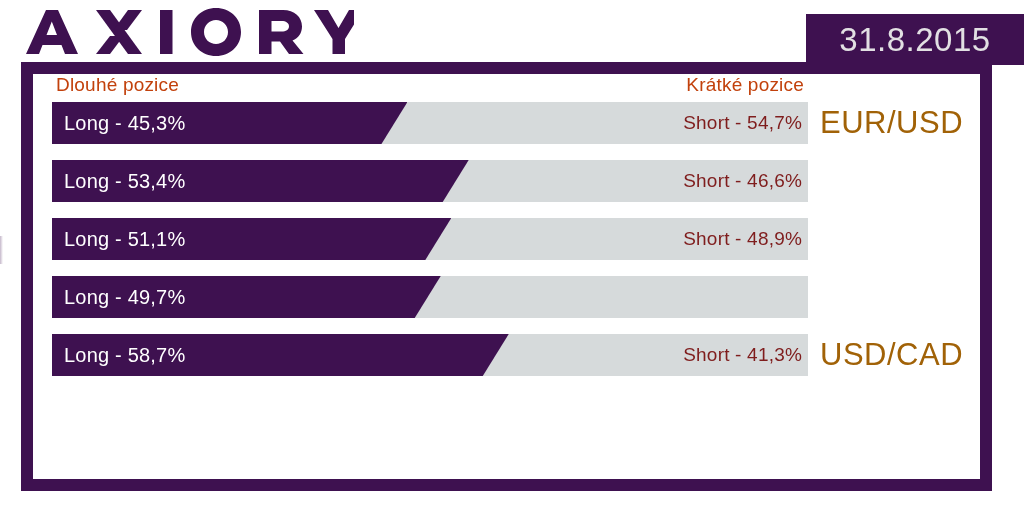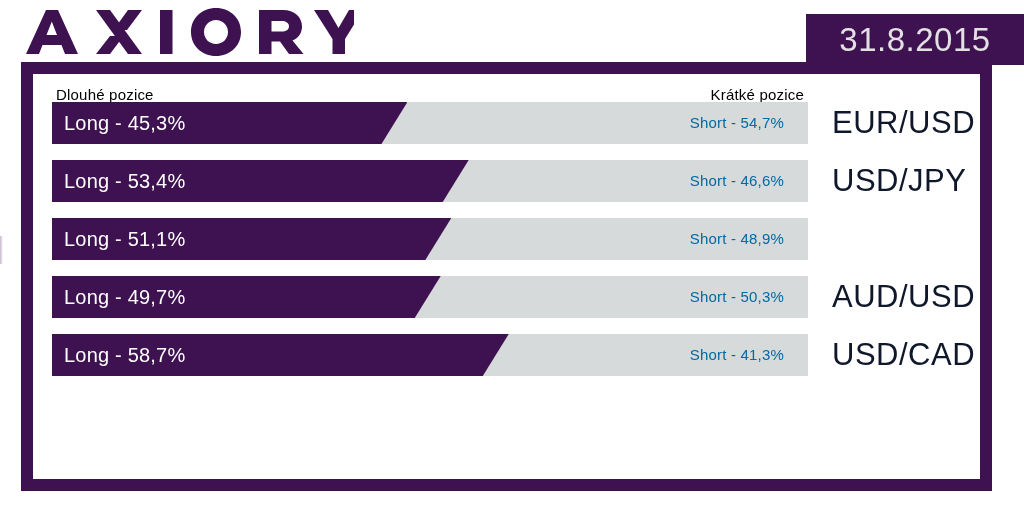--- a/index.html
+++ b/index.html
@@ -92,23 +92,23 @@
     height: 412px;
   }
 
   #col-heads {
     position: relative;
     width: 756px;
     height: 28px;
   }
   .col-head {
     position: absolute;
-    top: 12px;
-    font-size: 15px;
-    color: #000000;
+    top: 0;
+    font-size: 19px;
+    color: #c2410c;
     letter-spacing: 0.2px;
   }
   .col-head.left  { left: 4px; }
   .col-head.right { right: 4px; text-align: right; }
 
   
   .row {
     position: relative;
     height: 42px;
     margin-bottom: 16px;
@@ -140,41 +140,40 @@
     height: 42px;
     line-height: 42px;
     color: #ffffff;
     font-size: 20px;
     letter-spacing: 0.2px;
     white-space: nowrap;
   }
 
   .short-label {
     position: absolute;
-    right: 24px;
+    right: 6px;
     top: 0;
     height: 42px;
     line-height: 42px;
-    color: #0369a1;
-    font-size: 15px;
+    color: #7f1d1d;
+    font-size: 19px;
     letter-spacing: 0.2px;
     white-space: nowrap;
   }
 
   .pair {
     position: absolute;
     left: 768px;
     top: 0;
     height: 42px;
     line-height: 42px;
-    color: #0f172a;
+    color: #a16207;
     font-size: 31px;
     letter-spacing: 0.5px;
     white-space: nowrap;
-    margin-left: 12px;
   }
 </style>
 </head>
 <body>
 
 <div id="page">
 
   <div id="header">
 
     <div id="logo" title="AXIORY">
@@ -222,36 +221,33 @@
             <div class="short-label">Short - 54,7%</div>
           </div>
           <div class="pair">EUR/USD</div>
         </div>
         <div class="row">
           <div class="track">
             <div class="fill" style="width: 416.704px; clip-path: polygon(0px 0px, 100% 0px, calc(100% - 26px) 100%, 0px 100%);"></div>
             <div class="long-label">Long - 53,4%</div>
             <div class="short-label">Short - 46,6%</div>
           </div>
-          <div class="pair">USD/JPY</div>
         </div>
         <div class="row">
           <div class="track">
             <div class="fill" style="width: 399.316px; clip-path: polygon(0px 0px, 100% 0px, calc(100% - 26px) 100%, 0px 100%);"></div>
             <div class="long-label">Long - 51,1%</div>
             <div class="short-label">Short - 48,9%</div>
           </div>
         </div>
         <div class="row">
           <div class="track">
             <div class="fill" style="width: 388.732px; clip-path: polygon(0px 0px, 100% 0px, calc(100% - 26px) 100%, 0px 100%);"></div>
             <div class="long-label">Long - 49,7%</div>
-            <div class="short-label">Short - 50,3%</div>
-          </div>
-          <div class="pair">AUD/USD</div>
+          </div>
         </div>
         <div class="row">
           <div class="track">
             <div class="fill" style="width: 456.772px; clip-path: polygon(0px 0px, 100% 0px, calc(100% - 26px) 100%, 0px 100%);"></div>
             <div class="long-label">Long - 58,7%</div>
             <div class="short-label">Short - 41,3%</div>
           </div>
           <div class="pair">USD/CAD</div>
         </div>
       </div>

